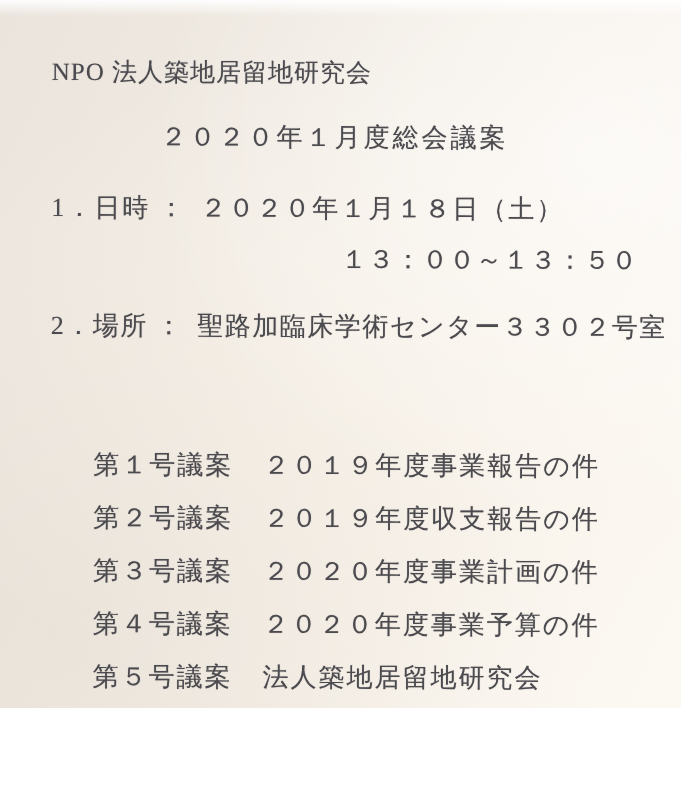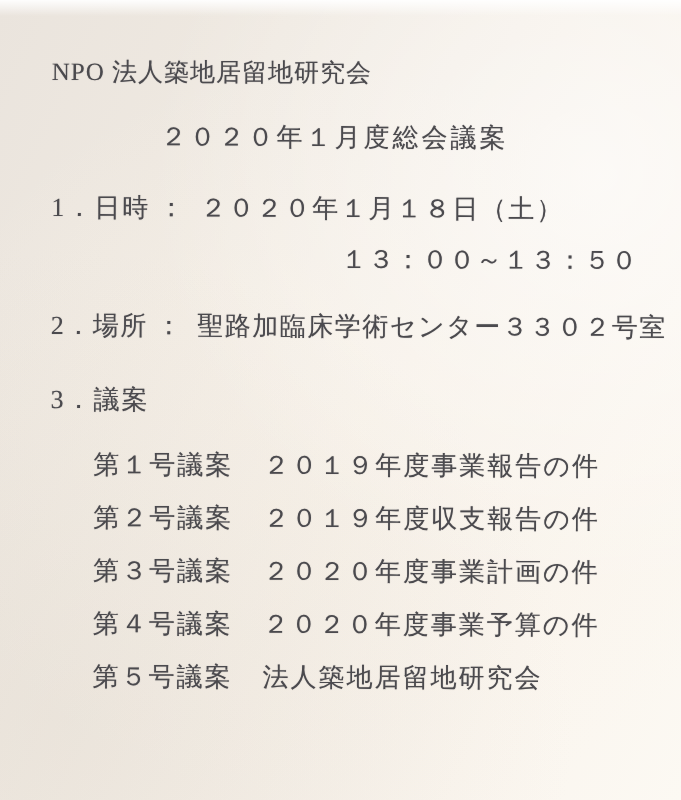--- a/index.html
+++ b/index.html
@@ -7,21 +7,21 @@
     padding: 0;
     width: 681px;
     height: 800px;
     overflow: hidden;
     background: #ffffff;
   }
   
   .photo {
     position: relative;
     width: 681px;
-    height: 800px;
+    height: 708px;
     background:
       linear-gradient(180deg, rgba(255,255,255,0.95) 0px, rgba(255,255,255,0.0) 16px),
       radial-gradient(95% 75% at 88% 22%, rgba(255,255,255,0.60), rgba(255,255,255,0) 70%),
       radial-gradient(120% 95% at 10% 90%, rgba(219,211,200,0.30), rgba(255,255,255,0) 62%),
       radial-gradient(80% 60% at 50% 55%, rgba(250,244,235,0.55), rgba(255,255,255,0) 80%),
       linear-gradient(115deg, #eae4dd 0%, #efe9e1 28%, #f5efe7 55%, #faf5ee 78%, #fcf9f3 100%);
     text-align: right;
   }
   .doc {
     position: absolute;
@@ -67,23 +67,20 @@
     <div class="line sec-date">
       <span>1．</span><span>日時</span><span class="sep">：</span><span class="val">２０２０年１月１８日（土）</span>
     </div>
 
     <div class="line time-line">１３：００～１３：５０</div>
 
     <div class="line sec-place">
       <span>2．</span><span>場所</span><span class="sep">：</span><span class="val">聖路加臨床学術センター３３０２号室</span>
     </div>
 
-    <div class="line sec-gian">
-      <span>3．</span><span>議案</span>
-    </div>
 
     <div class="line agenda-row row-0">
       <span>第１号議案</span><span class="agenda-title">２０１９年度事業報告の件</span>
     </div>
 
     <div class="line agenda-row row-1">
       <span>第２号議案</span><span class="agenda-title">２０１９年度収支報告の件</span>
     </div>
 
     <div class="line agenda-row row-2">

